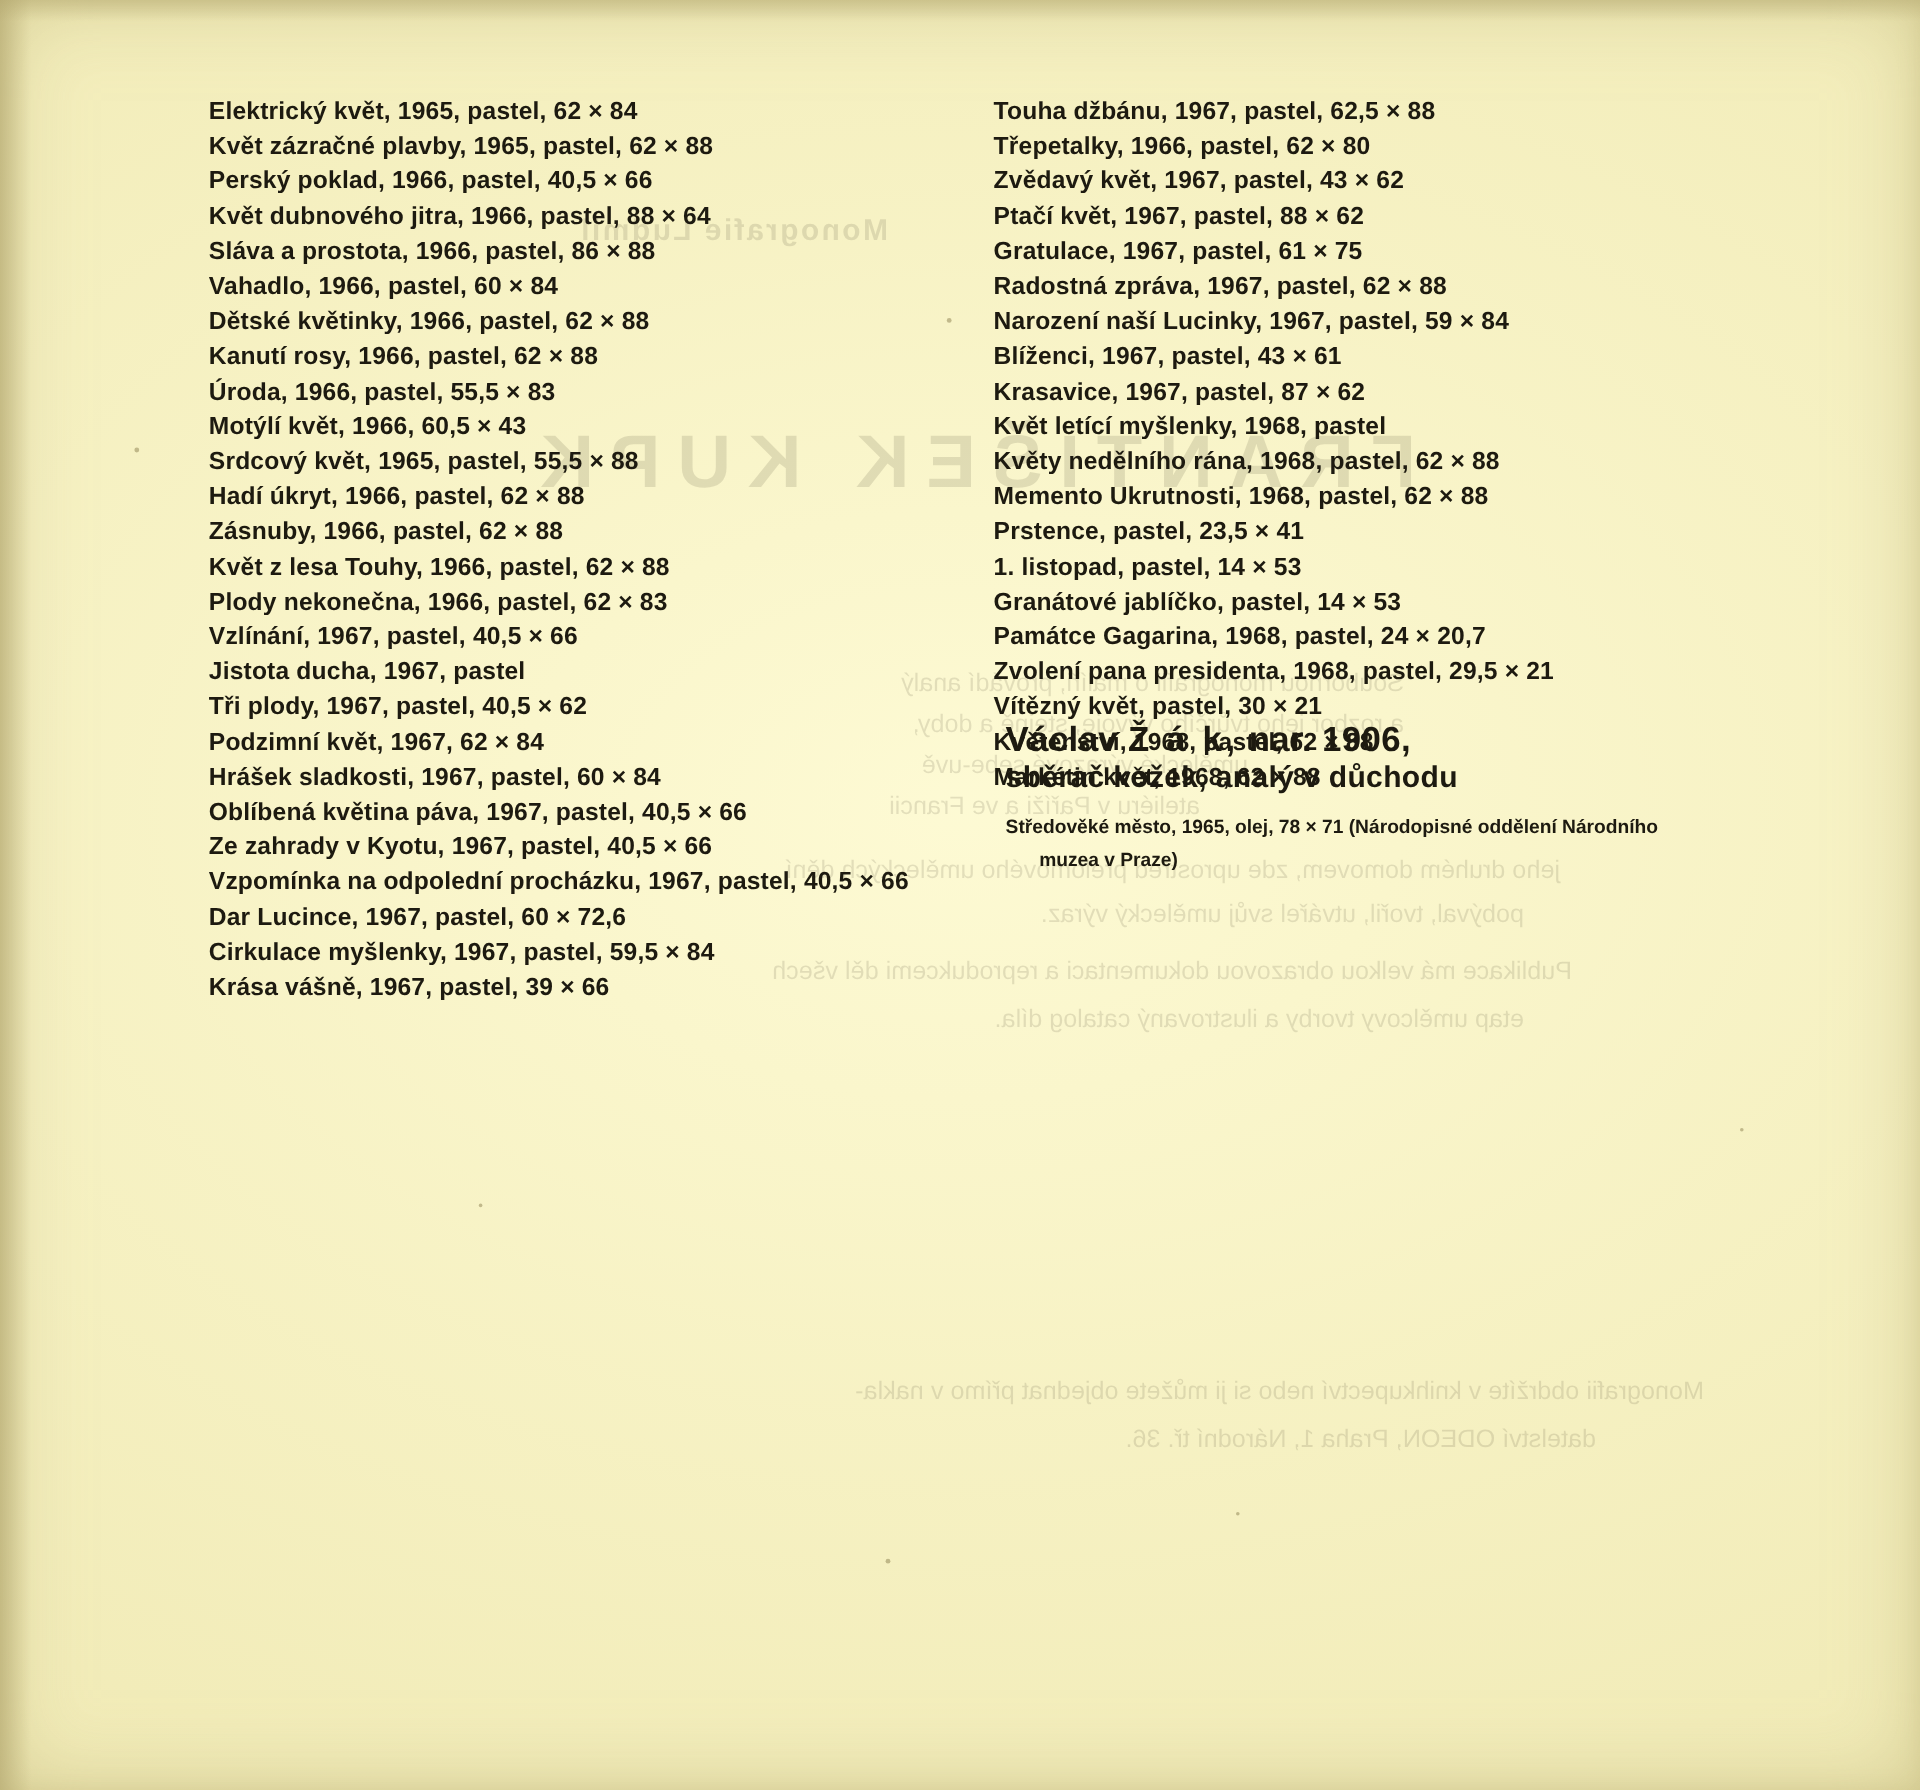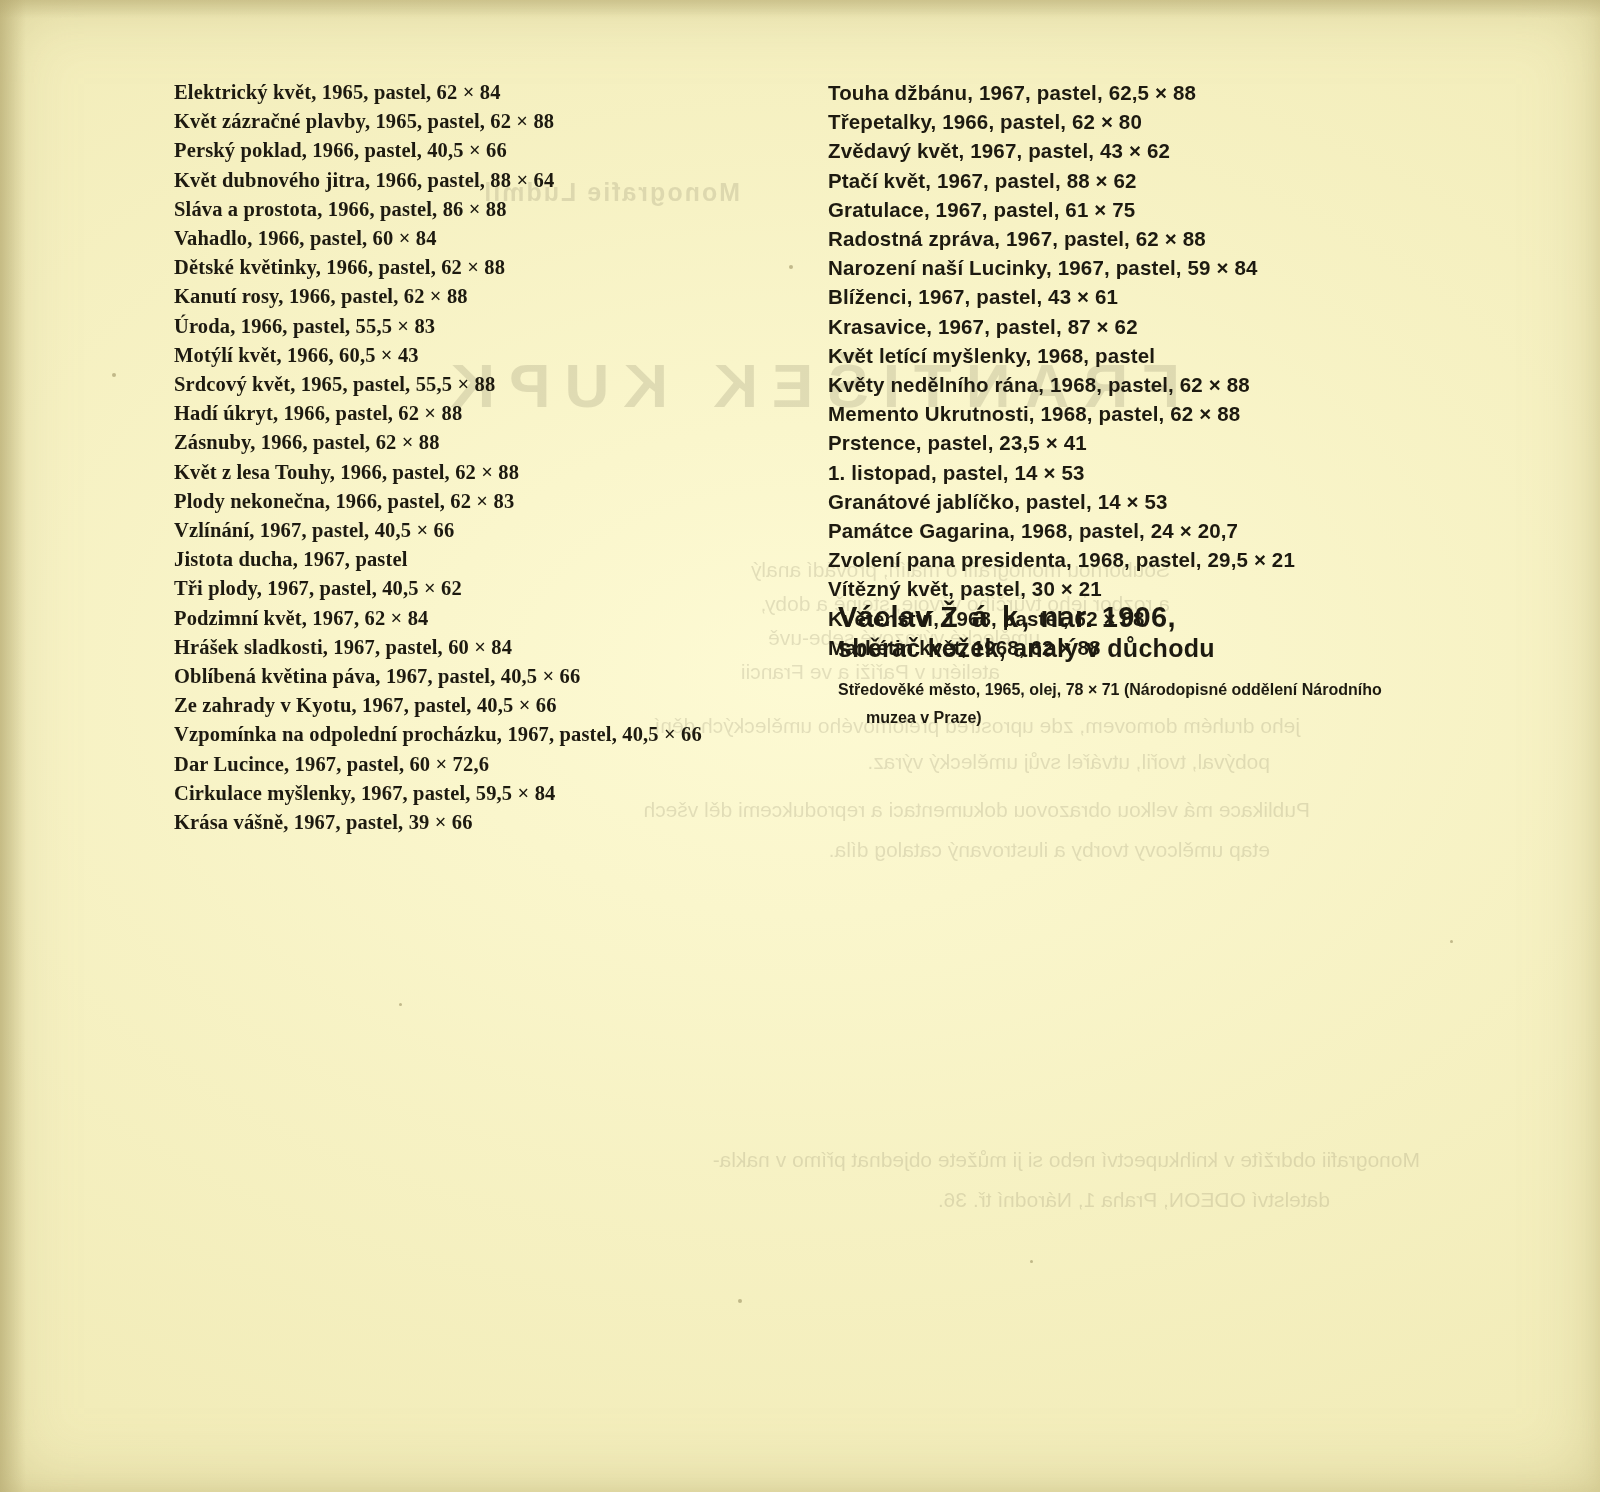--- a/index.html
+++ b/index.html
@@ -65,21 +65,21 @@
 
   .content {
     position: absolute;
     inset: 0;
   }
 
   .col {
     position: absolute;
     top: 78px;
   }
-  .col-left { left: 174px; width: 620px; font-family: Liberation Serif, serif; }
+  .col-left { left: 174px; width: 620px; }
   .col-right { left: 828px; width: 660px; }
 
   .entry {
     font-size: 20.5px;
     line-height: 29.2px;
     font-weight: 600;
     letter-spacing: 0.15px;
     white-space: nowrap;
   }
 

